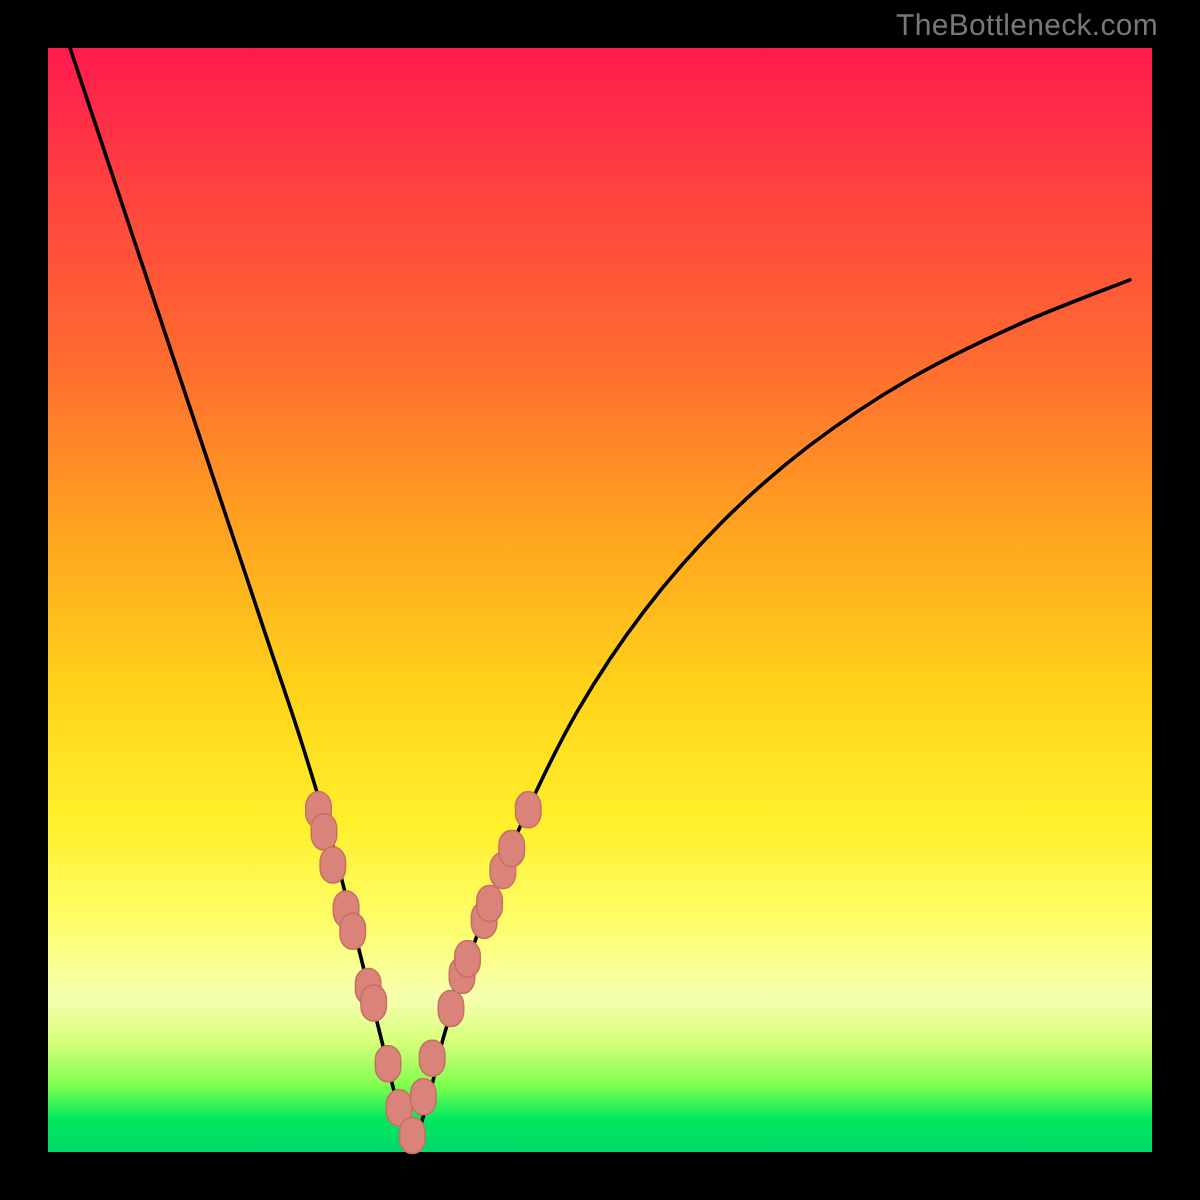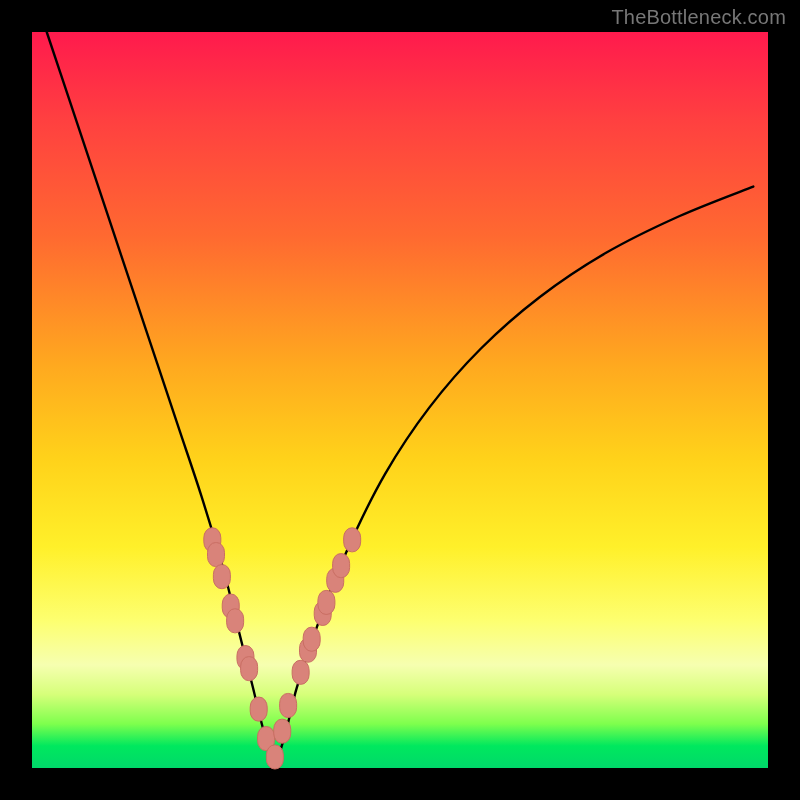--- a/index.html
+++ b/index.html
@@ -36,21 +36,21 @@
       #f6ffb0 86%,
       #d6ff7a 90%,
       #7eff4d 94%,
       #00e85e 97%,
       #00d86a 100%
     );
   }
   .watermark {
     position: absolute;
     top: 6px;
-    right: 14px;
+    right: 28px;
     color: #777;
     font-size: 20px;
     font-weight: 500;
     letter-spacing: 0.2px;
     user-select: none;
   }
   svg.overlay {
     position: absolute;
     left: 0;
     top: 0;

